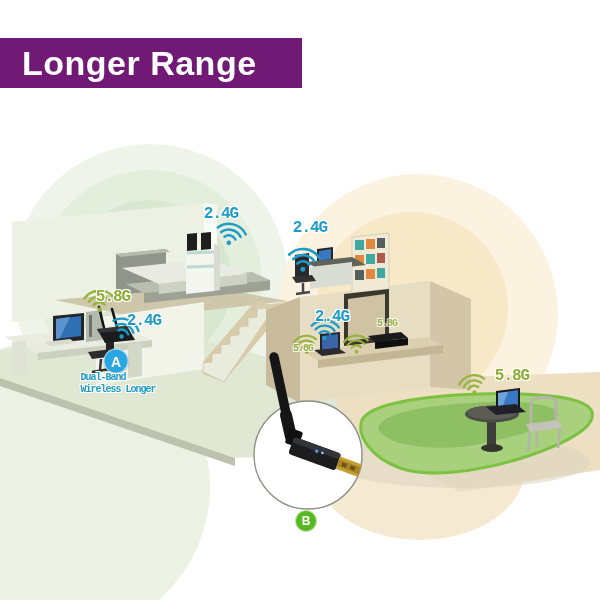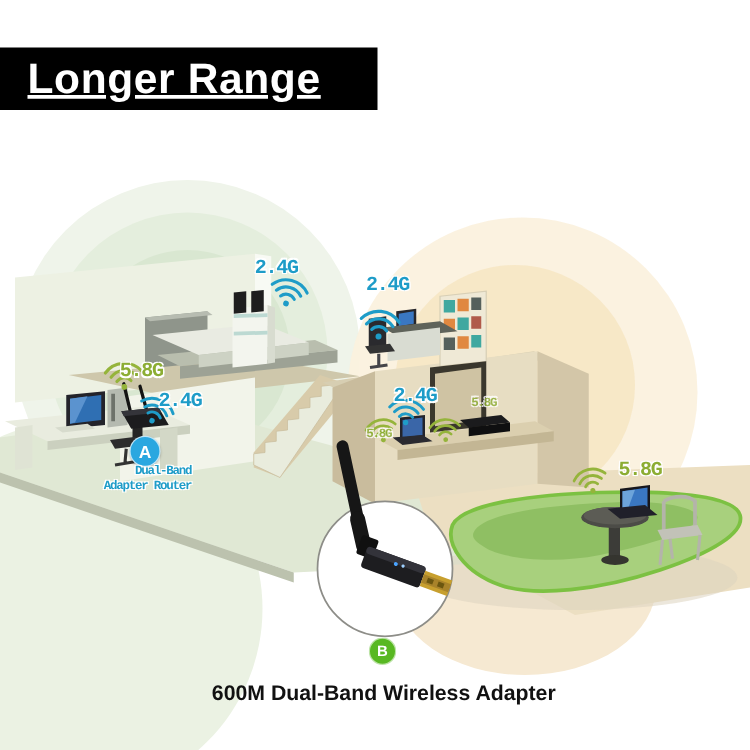--- a/index.html
+++ b/index.html
@@ -26,21 +26,21 @@
   .fan{position:absolute;z-index:6;transform-origin:50% 100%;}
 
   .badge{position:absolute;z-index:7;transform:translate(-50%,-50%);
          border-radius:50%;display:flex;align-items:center;justify-content:center;
          color:#ffffff;font-weight:bold;font-family:"Liberation Sans",sans-serif;}
   .badge.a{width:23px;height:23px;font-size:14px;border:1px solid rgba(255,255,255,.7);
            box-shadow:0 1px 2px rgba(0,0,0,.25);}
   .badge.b{width:20px;height:20px;font-size:12px;border:1px solid rgba(255,255,255,.6);}
 
   .router-label{position:absolute;z-index:7;transform:translate(-50%,-50%);
-        text-align:right;font-family:"Liberation Mono",monospace;font-weight:bold;
+        text-align:left;font-family:"Liberation Mono",monospace;font-weight:bold;
         font-size:10px;line-height:12px;color:#1E9CC8;letter-spacing:-1px;white-space:nowrap;
         text-shadow:-1px -1px 0 #fff,1px -1px 0 #fff,-1px 1px 0 #fff,1px 1px 0 #fff;}
 </style>
 </head>
 <body>
 
 <div id="stage">
 
   <svg id="scene" width="600" height="600" viewBox="0 0 600 600">
 
@@ -208,25 +208,24 @@
         <circle cx="316" cy="449" r="1.6" fill="#4aa3ff"></circle>
         <circle cx="322" cy="448.6" r="1.3" fill="#9fd0ff"></circle>
         <rect x="340" y="446" width="23" height="13" fill="#c79f2e"></rect>
         <rect x="340" y="449" width="23" height="7" fill="#a8832a"></rect>
         <rect x="344" y="450.5" width="5" height="4" fill="#6b560f"></rect>
         <rect x="353" y="450.5" width="5" height="4" fill="#6b560f"></rect>
       </g>
     </g>
   </svg>
 
-  <div class="banner" style="background: #000000; text-decoration: underline;">
+  <div class="banner" style="background: #701a75;">
     <span>Longer Range</span>
   </div>
 
-  <div class="caption">600M Dual-Band Wireless Adapter</div>
 
   <span class="fan" style="left:209px;top:217px;width:36px;height:33px;transform:rotate(14deg)"><svg viewBox="0 0 44 40" width="100%" height="100%" preserveAspectRatio="none">
         <circle cx="22" cy="31" r="2.8" fill="#1E9CC8"></circle>
         <path d="M15.1,25.2 A9,9 0 0 1 28.9,25.2 M9.7,20.7 A16,16 0 0 1 34.3,20.7 M4.4,16.2 A23,23 0 0 1 39.6,16.2" fill="none" stroke="#1E9CC8" stroke-width="3" stroke-linecap="round"></path>
       </svg></span>
   <span class="fan" style="left:283px;top:242px;width:38px;height:35px;transform:rotate(6deg)"><svg viewBox="0 0 44 40" width="100%" height="100%" preserveAspectRatio="none">
         <circle cx="22" cy="31" r="2.8" fill="#1E9CC8"></circle>
         <path d="M15.1,25.2 A9,9 0 0 1 28.9,25.2 M9.7,20.7 A16,16 0 0 1 34.3,20.7 M4.4,16.2 A23,23 0 0 1 39.6,16.2" fill="none" stroke="#1E9CC8" stroke-width="3" stroke-linecap="round"></path>
       </svg></span>
   <span class="fan" style="left:82px;top:284px;width:36px;height:33px;transform:rotate(-4deg)"><svg viewBox="0 0 44 40" width="100%" height="100%" preserveAspectRatio="none">
@@ -261,16 +260,16 @@
   <span class="wifi blue" style="left:332px;top:317px">2.4G</span>
   <span class="wifi green small faint" style="left:287px;top:348px">5.8G</span>
   <span class="wifi green small faint" style="left:371px;top:323px">5.8G</span>
   <span class="wifi green" style="left:496px;top:376px">5.8G</span>
 
   <div class="badge a" style="left: 116px; top: 361px; background: rgb(42, 167, 224);">A</div>
   <div class="badge b" style="left: 306px; top: 521px; background: rgb(88, 184, 34);">B</div>
 
   <div class="router-label" style="left:118px;top:384px">
     <div>Dual-Band</div>
-    <div>Adapter Router</div>
+    <div>Wireless Longer</div>
   </div>
 
 </div>
 
 </body></html>

